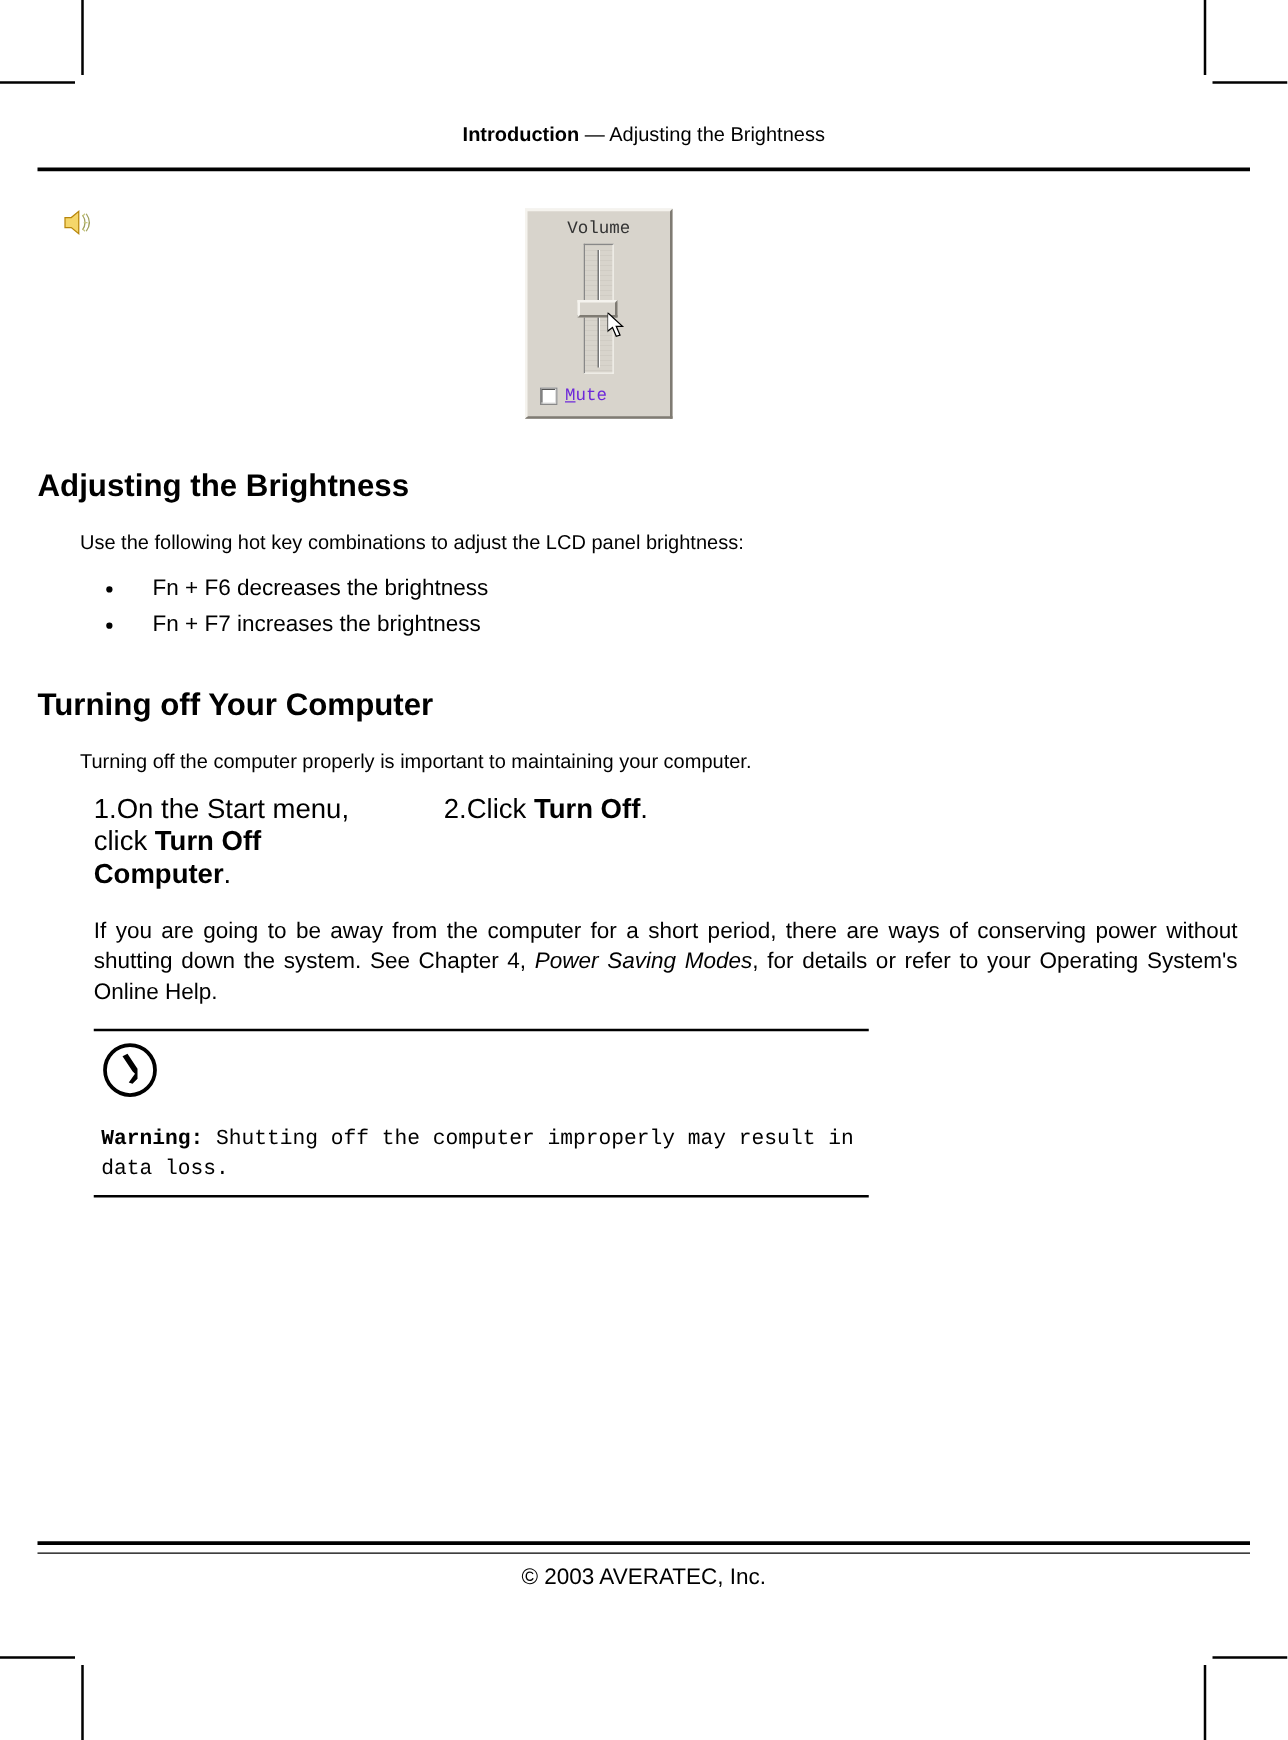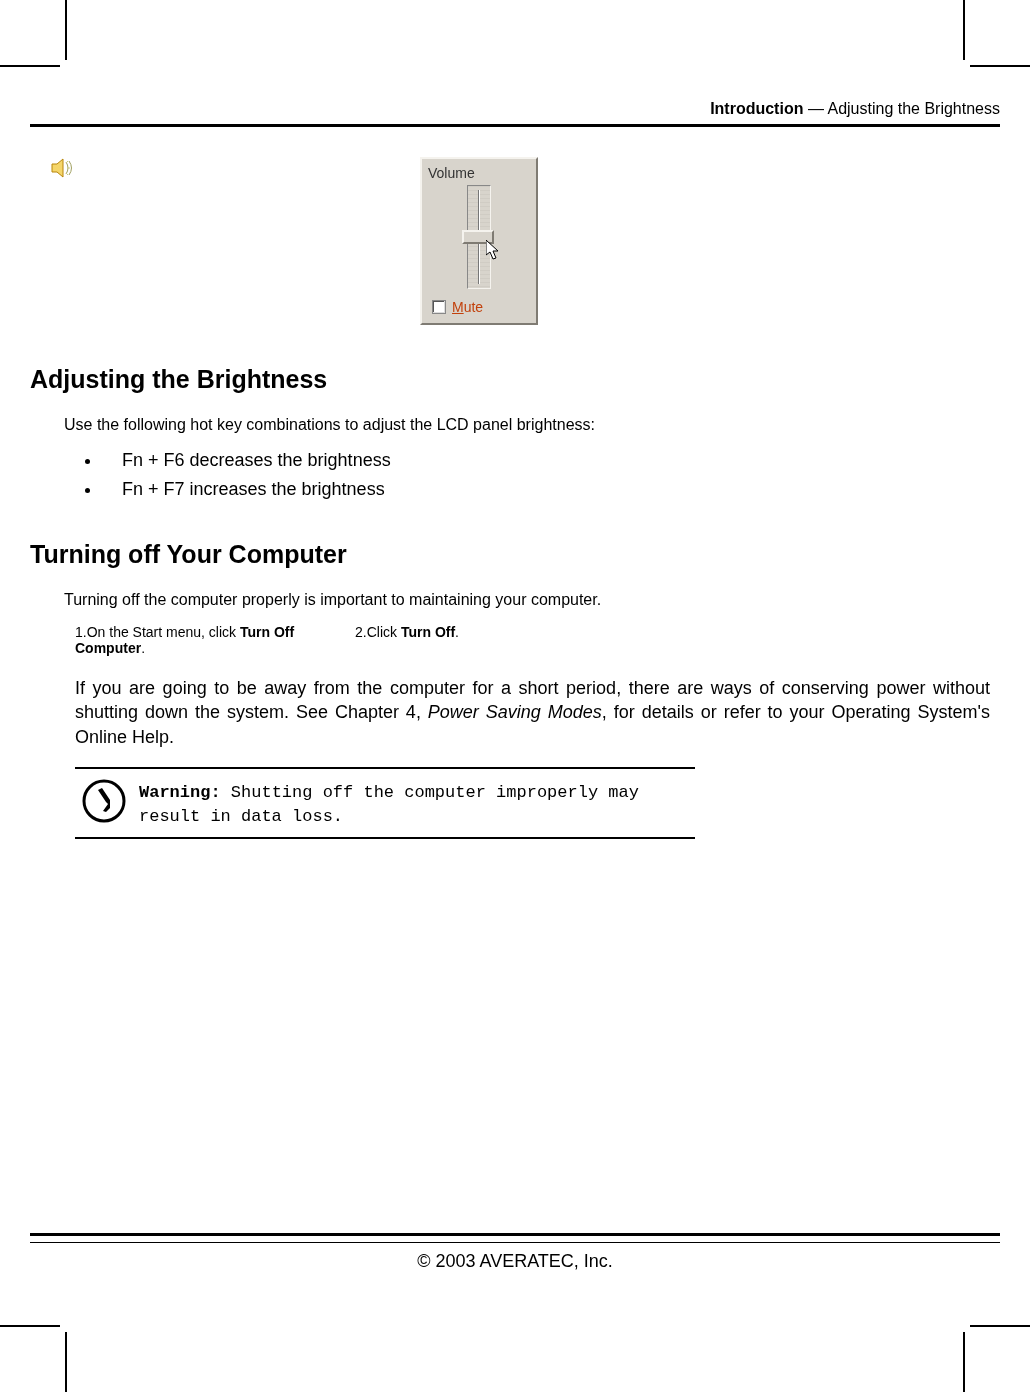--- a/index.html
+++ b/index.html
@@ -30,23 +30,23 @@
   .crop-br-h { bottom: 65px; right: 0; }
 
   .page {
     position: absolute;
     top: 100px;
     left: 30px;
     right: 30px;
     bottom: 100px;
   }
   .running-head {
-    text-align: right;
+    text-align: center;
     font-size: 16px;
-    padding-bottom: 6px;
+    padding-bottom: 16px;
     border-bottom: 3px solid #000;
   }
   .running-head .bold { font-weight: bold; }
   .content {
     padding-top: 30px;
   }
   .intro-row {
     display: flex;
     align-items: flex-start;
     gap: 80px;
@@ -64,23 +64,24 @@
     vertical-align: middle;
   }
   .volume-widget {
     width: 118px;
     background: #d8d4cc;
     border-left: 2px solid #f5f3ee;
     border-top: 2px solid #f5f3ee;
     border-right: 2px solid #7f7b73;
     border-bottom: 2px solid #7f7b73;
     padding: 6px 6px 8px 6px;
-    font-family: Liberation Sans, sans-serif;
+    font-family: Liberation Mono, monospace;
     font-size: 14px;
     color: #333;
+    text-align: center;
   }
   .volume-widget .vw-title {
     margin-bottom: 4px;
   }
   .slider-box {
     width: 24px;
     height: 104px;
     margin: 0 auto 10px auto;
     border-left: 1px solid #888;
     border-top: 1px solid #888;
@@ -119,21 +120,21 @@
     align-items: center;
     gap: 6px;
     padding-left: 4px;
   }
   .mute-check {
     width: 14px; height: 14px;
     border: 1px solid #888;
     background: #fff;
     box-shadow: inset -1px -1px 0 #ddd, inset 1px 1px 0 #555;
   }
-  .mute-label { font-size: 14px; color:#c2410c; }
+  .mute-label { font-size: 14px; color:#6d28d9; }
   .mute-label .underline { text-decoration: underline; }
 
   h2.section {
     font-size: 25px;
     font-weight: bold;
     margin: 0 0 20px 0;
   }
   .body-text {
     font-size: 16px;
     margin-left: 34px;
@@ -148,21 +149,21 @@
     font-size: 18px;
   }
   ul.bullets li {
     margin-bottom: 8px;
     padding-left: 20px;
   }
   .steps-row {
     display: flex;
     margin-left: 45px;
     gap: 30px;
-    font-size: 14px;
+    font-size: 22px;
     margin-bottom: 20px;
   }
   .step1 { width: 250px; }
   .step-num { display: inline; }
   .bold { font-weight: bold; }
   .italic { font-style: italic; }
   .justify {
     text-align: justify;
     font-size: 18px;
     margin-left: 45px;
@@ -170,22 +171,23 @@
     line-height: 1.35;
     margin-bottom: 18px;
   }
   .warning-box {
     margin-left: 45px;
     width: 620px;
     border-top: 2px solid #000;
     border-bottom: 2px solid #000;
     padding: 8px 6px;
     display: flex;
-    align-items: center;
+    align-items: flex-start;
     gap: 12px;
+    flex-direction: column;
   }
   .warning-icon-wrap {
     flex: 0 0 46px;
   }
   .warning-text {
     font-family: "Courier New", Courier, monospace;
     font-size: 17px;
     line-height: 1.4;
     padding-top: 4px;
   }

